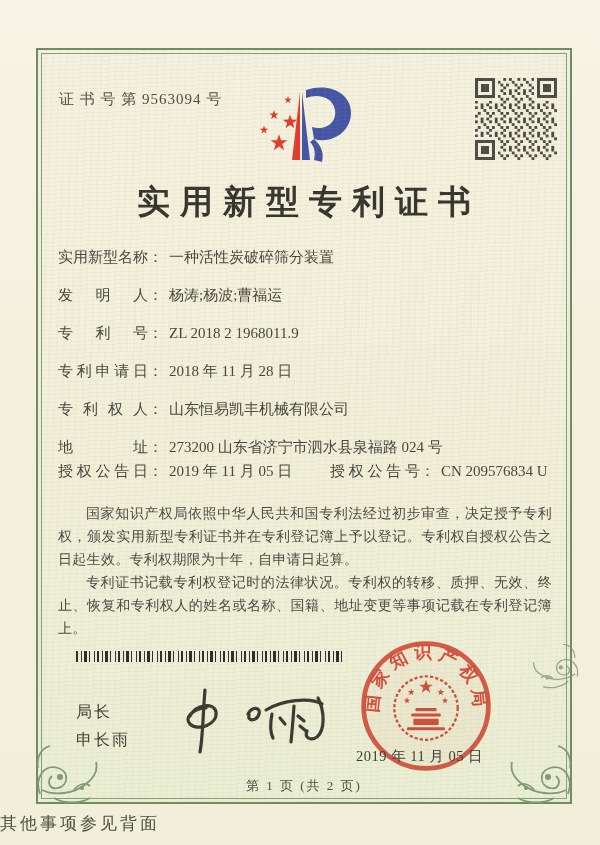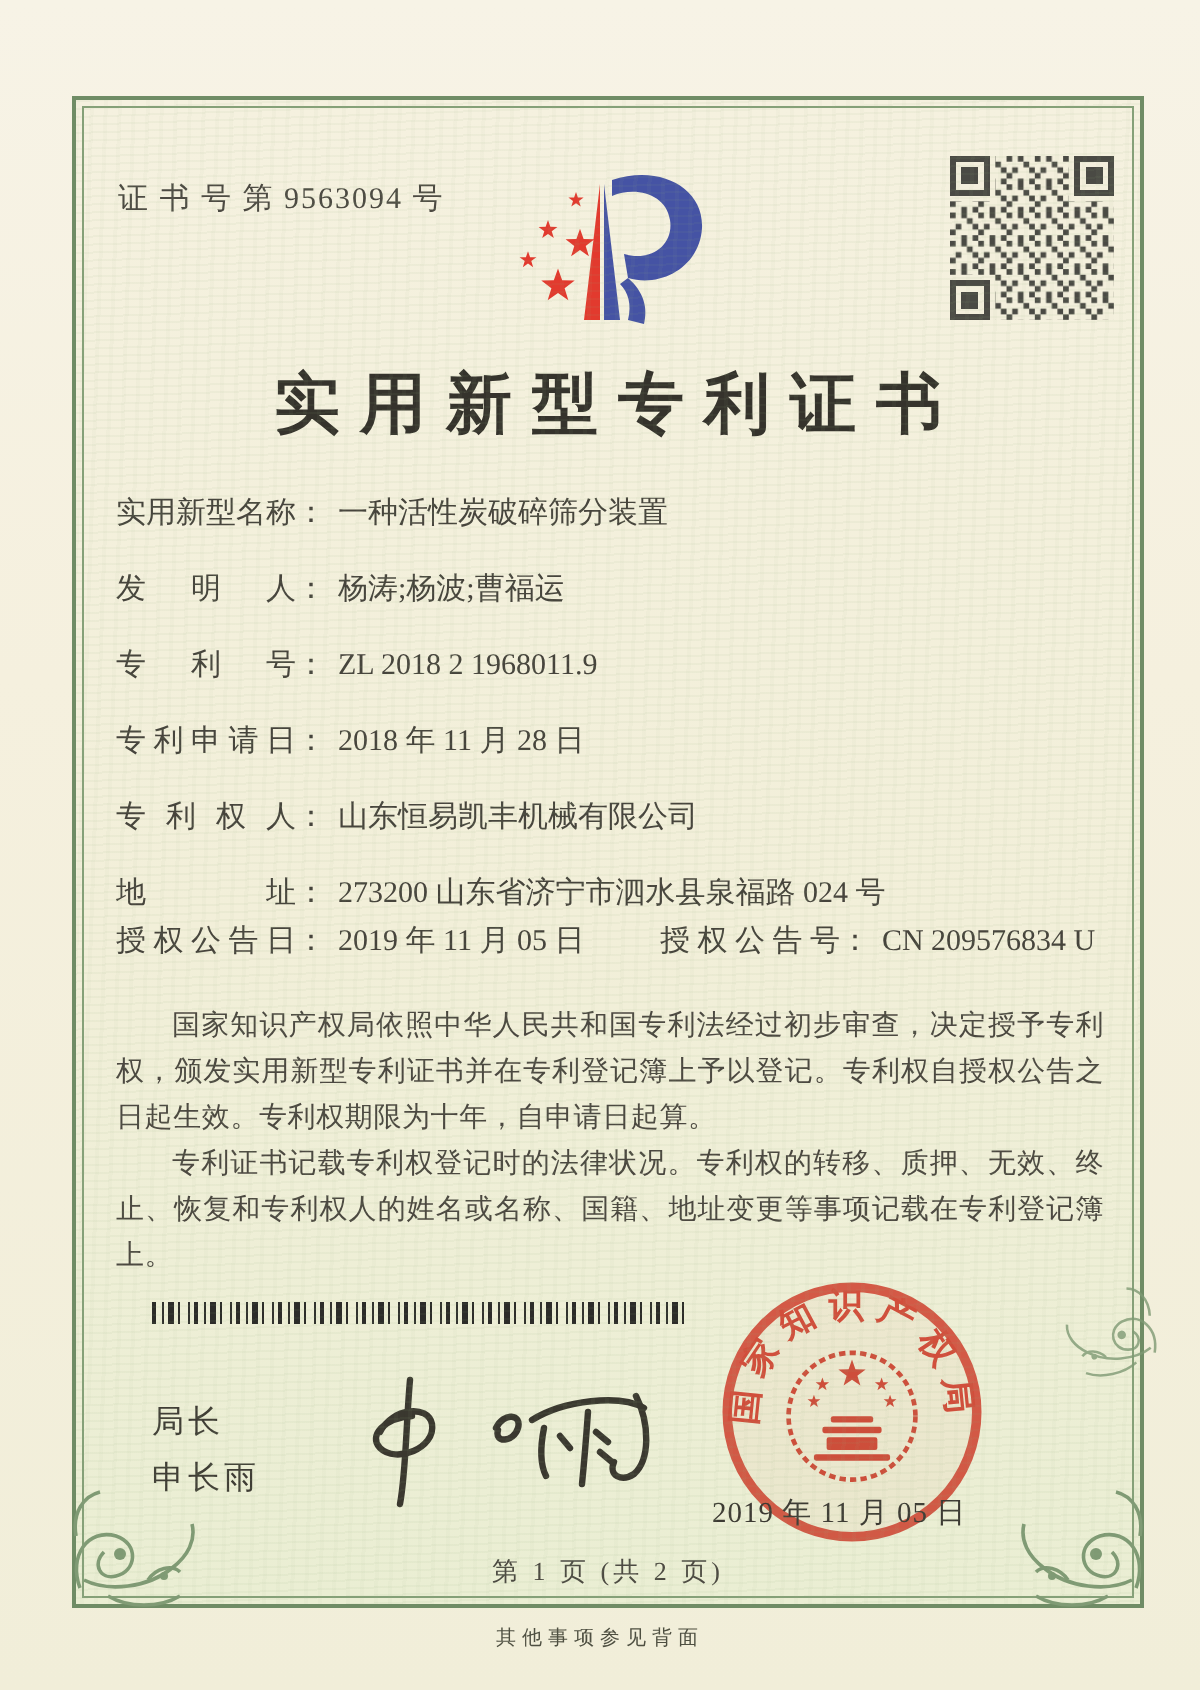--- a/index.html
+++ b/index.html
@@ -58,22 +58,22 @@
   
   .signer{position:absolute;left:38px;top:648px;font-size:16px;color:#3f3d35;
           font-family:"Liberation Sans","DejaVu Sans",sans-serif;letter-spacing:2px;line-height:28px;}
   .signature{position:absolute;left:122px;top:632px;}
   
   .seal{position:absolute;left:314px;top:582px;mix-blend-mode:multiply;opacity:0.95;}
   .seal-date{position:absolute;left:318px;top:697px;font-size:14.5px;color:#3c3a33;letter-spacing:0.5px;}
   
   .page-num{position:absolute;left:0;top:727px;width:100%;text-align:center;
             font-size:13px;letter-spacing:2px;color:#4c4a42;}
-  .back-note{position:absolute;left:0;top:812px;width:100%;text-align:center;
-             font-size:10px;color:#4e4f41;letter-spacing:3px;}
+  .back-note{position:absolute;left:0;top:812px;width:100%;text-align:left;
+             font-size:17px;color:#4e4f41;letter-spacing:3px;}
   
   .orn-bl{position:absolute;left:-4px;bottom:-6px;}
   .orn-br{position:absolute;right:-4px;bottom:-6px;transform:scale(-1,1);}
   .orn-r{position:absolute;right:-6px;bottom:90px;transform:scale(-1,1) rotate(12deg);opacity:0.8;}
   .hidden-defs{position:absolute;width:0;height:0;overflow:hidden;}
 </style>
 </head>
 <body>
 
 <svg class="hidden-defs" aria-hidden="true">

